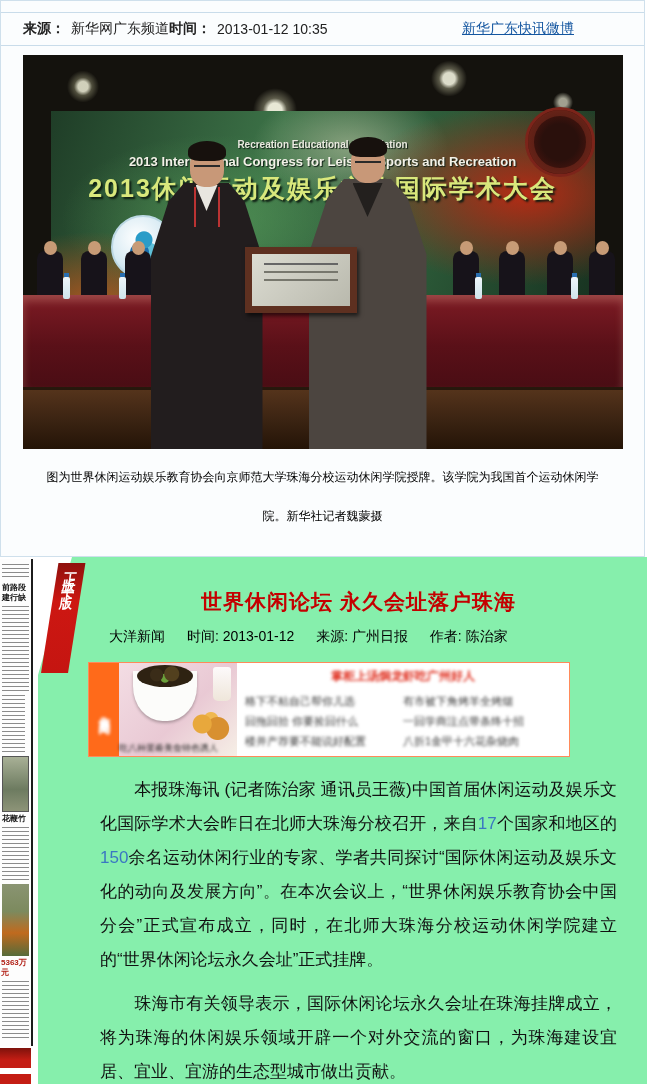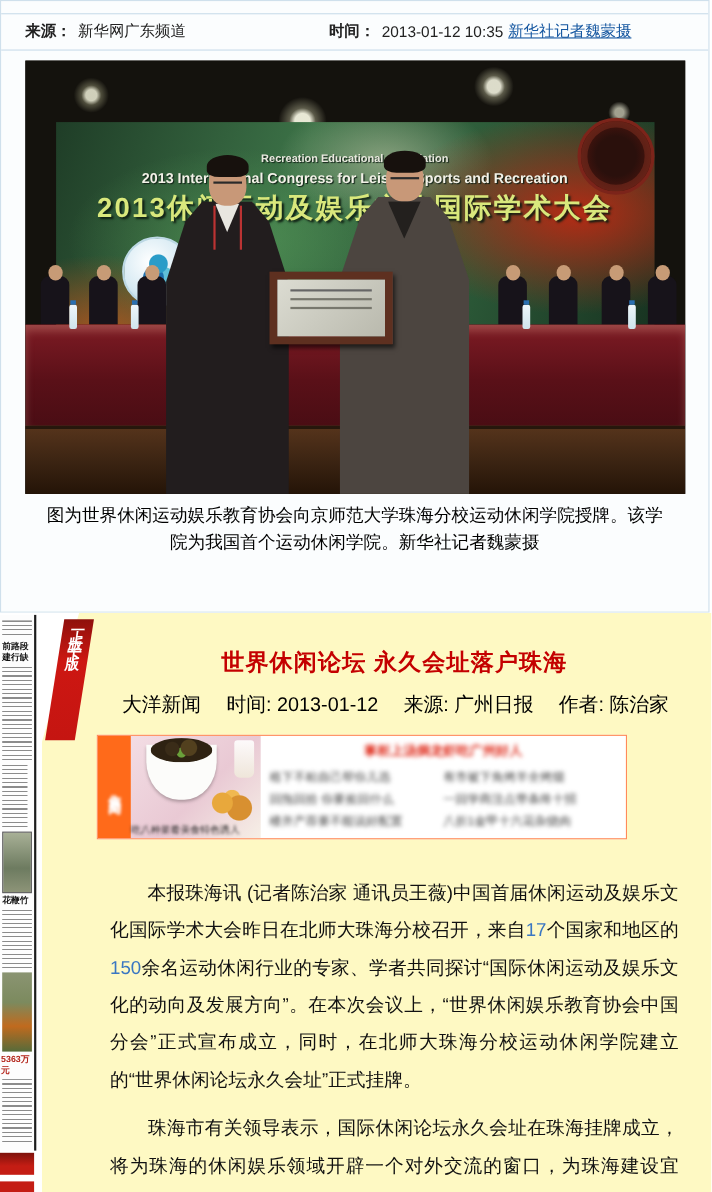--- a/index.html
+++ b/index.html
@@ -8,21 +8,21 @@
 
   
   .card1 { position:absolute; left:0; top:0; width:645px; height:557px;
            background:#fbfdfe; border:1px solid #cfe0ec; overflow:hidden; }
   .a1-title { margin-top:15px; text-align:center; font-size:23px; font-weight:bold;
               color:#000; letter-spacing:1px; font-family:"DejaVu Serif","Liberation Serif",serif; }
   .meta1 { display:flex; align-items:center; height:34px; margin-top:11px;
            border-top:1px solid #c9dcea; border-bottom:1px solid #c9dcea;
            font-size:14px; color:#222; padding:0 22px; }
   .meta1 .lab { font-weight:bold;font-family:Liberation Mono, monospace; }
-  .meta1 .gap1 { margin-left:130px; }
+  .meta1 .gap1 { }
   .meta1 .val { margin-left:6px; }
   .weibo { margin-left:auto; margin-right:48px; color:#1456a0; text-decoration:underline; cursor:pointer; }
 
   
   .photo { position:relative; width:600px; height:394px; margin:9px auto 0;
            background:#14120d; overflow:hidden; }
   .stage { position:absolute; inset:0; background:
       radial-gradient(circle at 10% 8%, rgba(255,255,230,.8) 0 5px, rgba(255,255,200,.25) 9px, transparent 16px),
       radial-gradient(circle at 42% 14%, rgba(255,255,235,.9) 0 7px, rgba(255,255,210,.3) 12px, transparent 22px),
       radial-gradient(circle at 71% 6%, rgba(255,255,235,.85) 0 6px, rgba(255,255,210,.3) 10px, transparent 18px),
@@ -88,26 +88,26 @@
       box-shadow:2px 3px 4px rgba(0,0,0,.6); }
   .plaque i { display:block; height:2px; background:#77776d; margin:6px 12px 0; }
   .plaque i:first-child { margin-top:9px; background:#666; }
 
   .wm { position:absolute; right:18px; bottom:26px; text-align:center; }
   .wm-cn { font-size:37px; font-weight:bold; color:#1334b5; letter-spacing:6px;
       text-shadow:2px 0 0 #fff,-2px 0 0 #fff,0 2px 0 #fff,0 -2px 0 #fff,2px 2px 0 #fff,-2px -2px 0 #fff; }
   .wm-url { font-size:17px; font-weight:bold; color:#1334b5; letter-spacing:1px;
       text-shadow:1px 0 0 #fff,-1px 0 0 #fff,0 1px 0 #fff,0 -1px 0 #fff; }
 
-  .caption { width:560px; margin:9px auto 0; text-align:center; font-size:16px;
-             line-height:24px; color:#000; }
+  .caption { width:560px; margin:9px auto 0; text-align:center; font-size:12px;
+             line-height:39px; color:#000; }
 
   
   .sec2 { position:absolute; left:0; top:557px; width:647px; height:527px; background:#fff;padding-left:31px; }
-  .gray-panel { position:absolute; left:38px; top:0; width:609px; height:527px; background:#fef9c3;
+  .gray-panel { position:absolute; left:38px; top:0; width:609px; height:527px; background:#86efac;
       clip-path:polygon(34px 0, 100% 0, 100% 100%, 0 100%, 0 118px); }
   .panel-in { padding:0 30px 0 62px; }
 
   .strip { position:absolute; left:0; top:2px; width:33px; height:487px; background:#fdfdfd;
       border-right:2px solid #1c1c1c; overflow:hidden; padding-top:2px; }
   .s-lines { margin:3px 2px; background:repeating-linear-gradient(to bottom,#8b8b8b 0 1px, transparent 1px 4px); }
   .s-head { font-size:8px; font-weight:bold; color:#111; padding-left:2px; line-height:10px; }
   .s-photo1 { height:56px; margin:2px; border:1px solid #555;
       background:linear-gradient(#a8b096,#6d7b60 60%,#8d9478); }
   .s-photo2 { height:72px; margin:2px;
@@ -122,21 +122,21 @@
       transform:skewX(-9deg); transform-origin:bottom left;
       display:flex; flex-direction:column; align-items:center; cursor:pointer; }
   .ribbon span { writing-mode:vertical-rl; text-orientation:upright; color:#fff;
       font-size:13px; font-weight:bold; letter-spacing:3px; line-height:14px; }
   .ribbon .rb2 { margin-top:9px; }
 
   .a2-title { margin:0 auto; padding-top:31px; text-align:center; font-size:21px; font-weight:bold;
       color:#c40000; letter-spacing:1px; }
   .comments { text-align:right; padding:10px 22px 0 0; font-size:14px; font-weight:bold;
       color:#e21a00; cursor:pointer; }
-  .meta2 { text-align:right; margin-top:12px; font-size:18px; color:#000; }
+  .meta2 { text-align:left; margin-top:12px; font-size:14px; color:#000; }
   .meta2 span { margin:0 9px; }
 
   .ad { position:relative; margin:16px 0 0 -12px; width:482px; height:95px; background:#fff;
       border:1px solid #ff8a5a; display:flex; overflow:hidden; cursor:pointer; }
   .ad-label { width:30px; background:#ff6a1a; display:flex; align-items:center; justify-content:center; }
   .ad-label span { writing-mode:vertical-rl; text-orientation:upright; color:#fff; font-size:12px;
       font-weight:bold; letter-spacing:2px; filter:blur(1.5px); }
   .ad-photo { position:relative; width:118px; background:linear-gradient(135deg,#f3dde4,#e9c9d4 55%,#f6efe6); }
   .bowl { position:absolute; left:14px; top:8px; width:64px; height:50px; background:#fcfcfa;
       border-radius:0 0 46% 46%/0 0 70% 70%; box-shadow:0 2px 3px rgba(0,0,0,.25); }
@@ -153,37 +153,37 @@
       background:linear-gradient(#fff,#efe8da); border-radius:3px 3px 5px 5px; opacity:.9; }
   .ad-cap { position:absolute; left:0; bottom:1px; width:100%; font-size:9px; color:#222;
       white-space:nowrap; filter:blur(1.6px); }
   .ad-text { flex:1; padding:5px 8px 0; }
   .ad-head { text-align:center; font-size:12px; font-weight:bold; color:#e03020; filter:blur(1.8px);
       white-space:nowrap; }
   .ad-cols { display:flex; margin-top:6px; }
   .ad-col { flex:1; }
   .ad-col div { font-size:11px; color:#3a3a3a; line-height:20px; filter:blur(1.7px); white-space:nowrap; }
 
-  .para { margin-top:32px; font-size:17px; line-height:34px; color:#111; text-align:justify; }
+  .para { margin-top:16px; font-size:17px; line-height:34px; color:#111; text-align:justify; }
   .para2 { margin-top:10px; }
   .num { color:#3a77c2; }
 </style>
 </head>
 <body>
 
 <div class="page">
 
   <section class="card1">
 
     <div class="meta1">
       <span class="lab">来源：</span>
       <span class="val">新华网广东频道</span>
       <span class="lab gap1">时间：</span>
       <span class="val">2013-01-12 10:35</span>
-      <a class="weibo">新华社记者魏蒙摄</a>
+      <a class="weibo">新华广东快讯微博</a>
     </div>
 
     <div class="photo">
       <div class="stage"></div>
       <div class="banner"></div>
       <div class="logo-l"></div>
       <div class="logo-r"></div>
       <div class="bt bt1">Recreation Educational Association</div>
       <div class="bt bt2">2013 International Congress for Leisure Sports and Recreation</div>
       <div class="bt bt3">2013休闲运动及娱乐文化国际学术大会</div>

